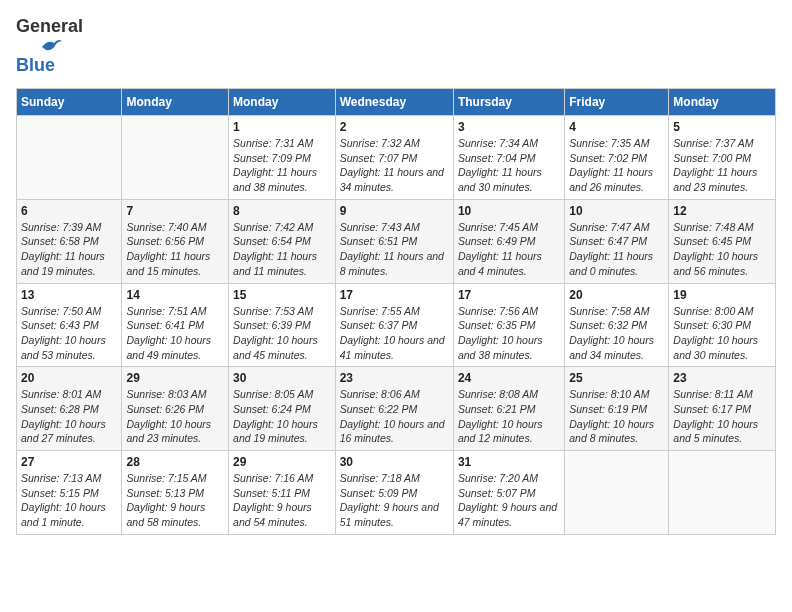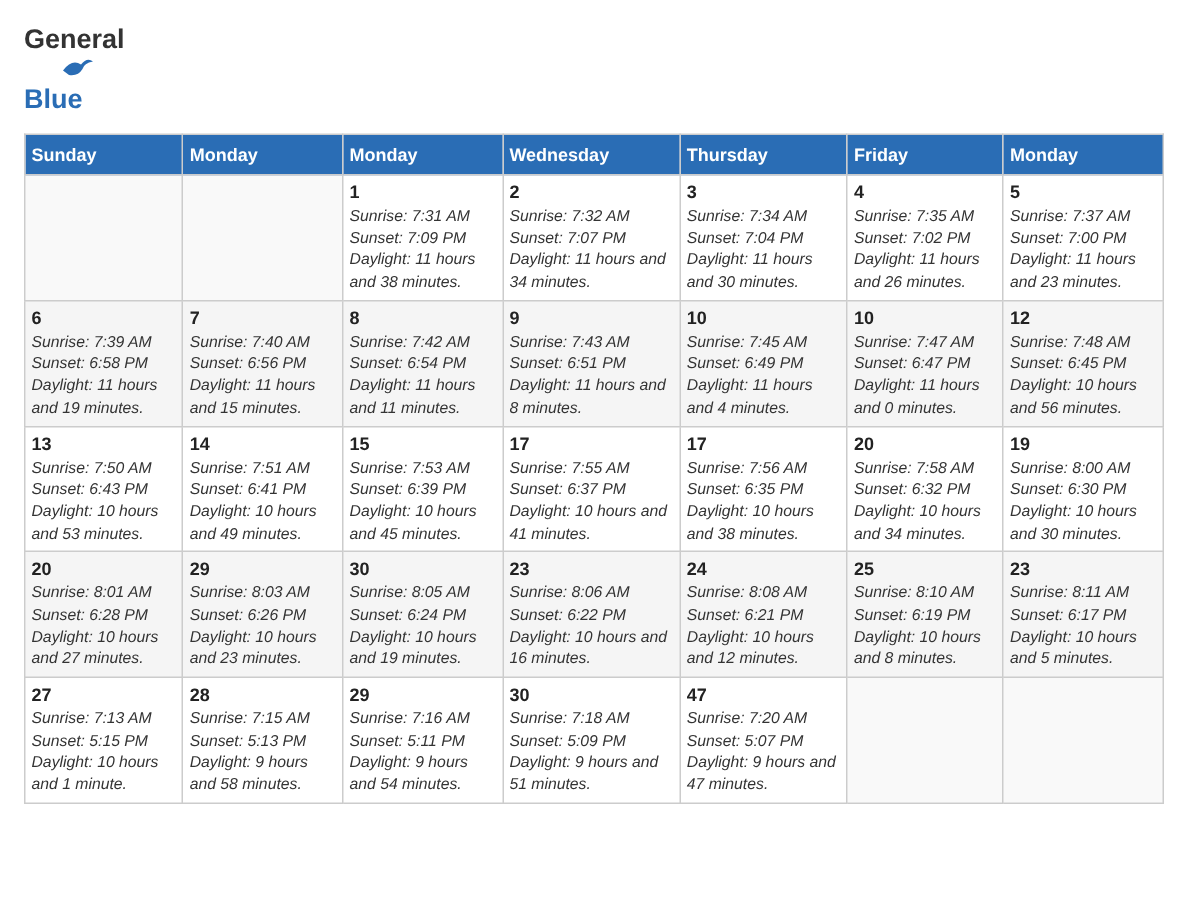--- a/index.html
+++ b/index.html
@@ -232,20 +232,20 @@
         </td>
         <td>
           <div class="day-num">29</div>
           <div class="day-info">Sunrise: 7:16 AM<br>Sunset: 5:11 PM<br>Daylight: 9 hours and 54 minutes.</div>
         </td>
         <td>
           <div class="day-num">30</div>
           <div class="day-info">Sunrise: 7:18 AM<br>Sunset: 5:09 PM<br>Daylight: 9 hours and 51 minutes.</div>
         </td>
         <td>
-          <div class="day-num">47</div>
+          <div class="day-num">31</div>
           <div class="day-info">Sunrise: 7:20 AM<br>Sunset: 5:07 PM<br>Daylight: 9 hours and 47 minutes.</div>
         </td>
         <td class="empty-cell"></td>
         <td class="empty-cell"></td>
       </tr>
     </tbody>
 </table>
 
 </body></html>

